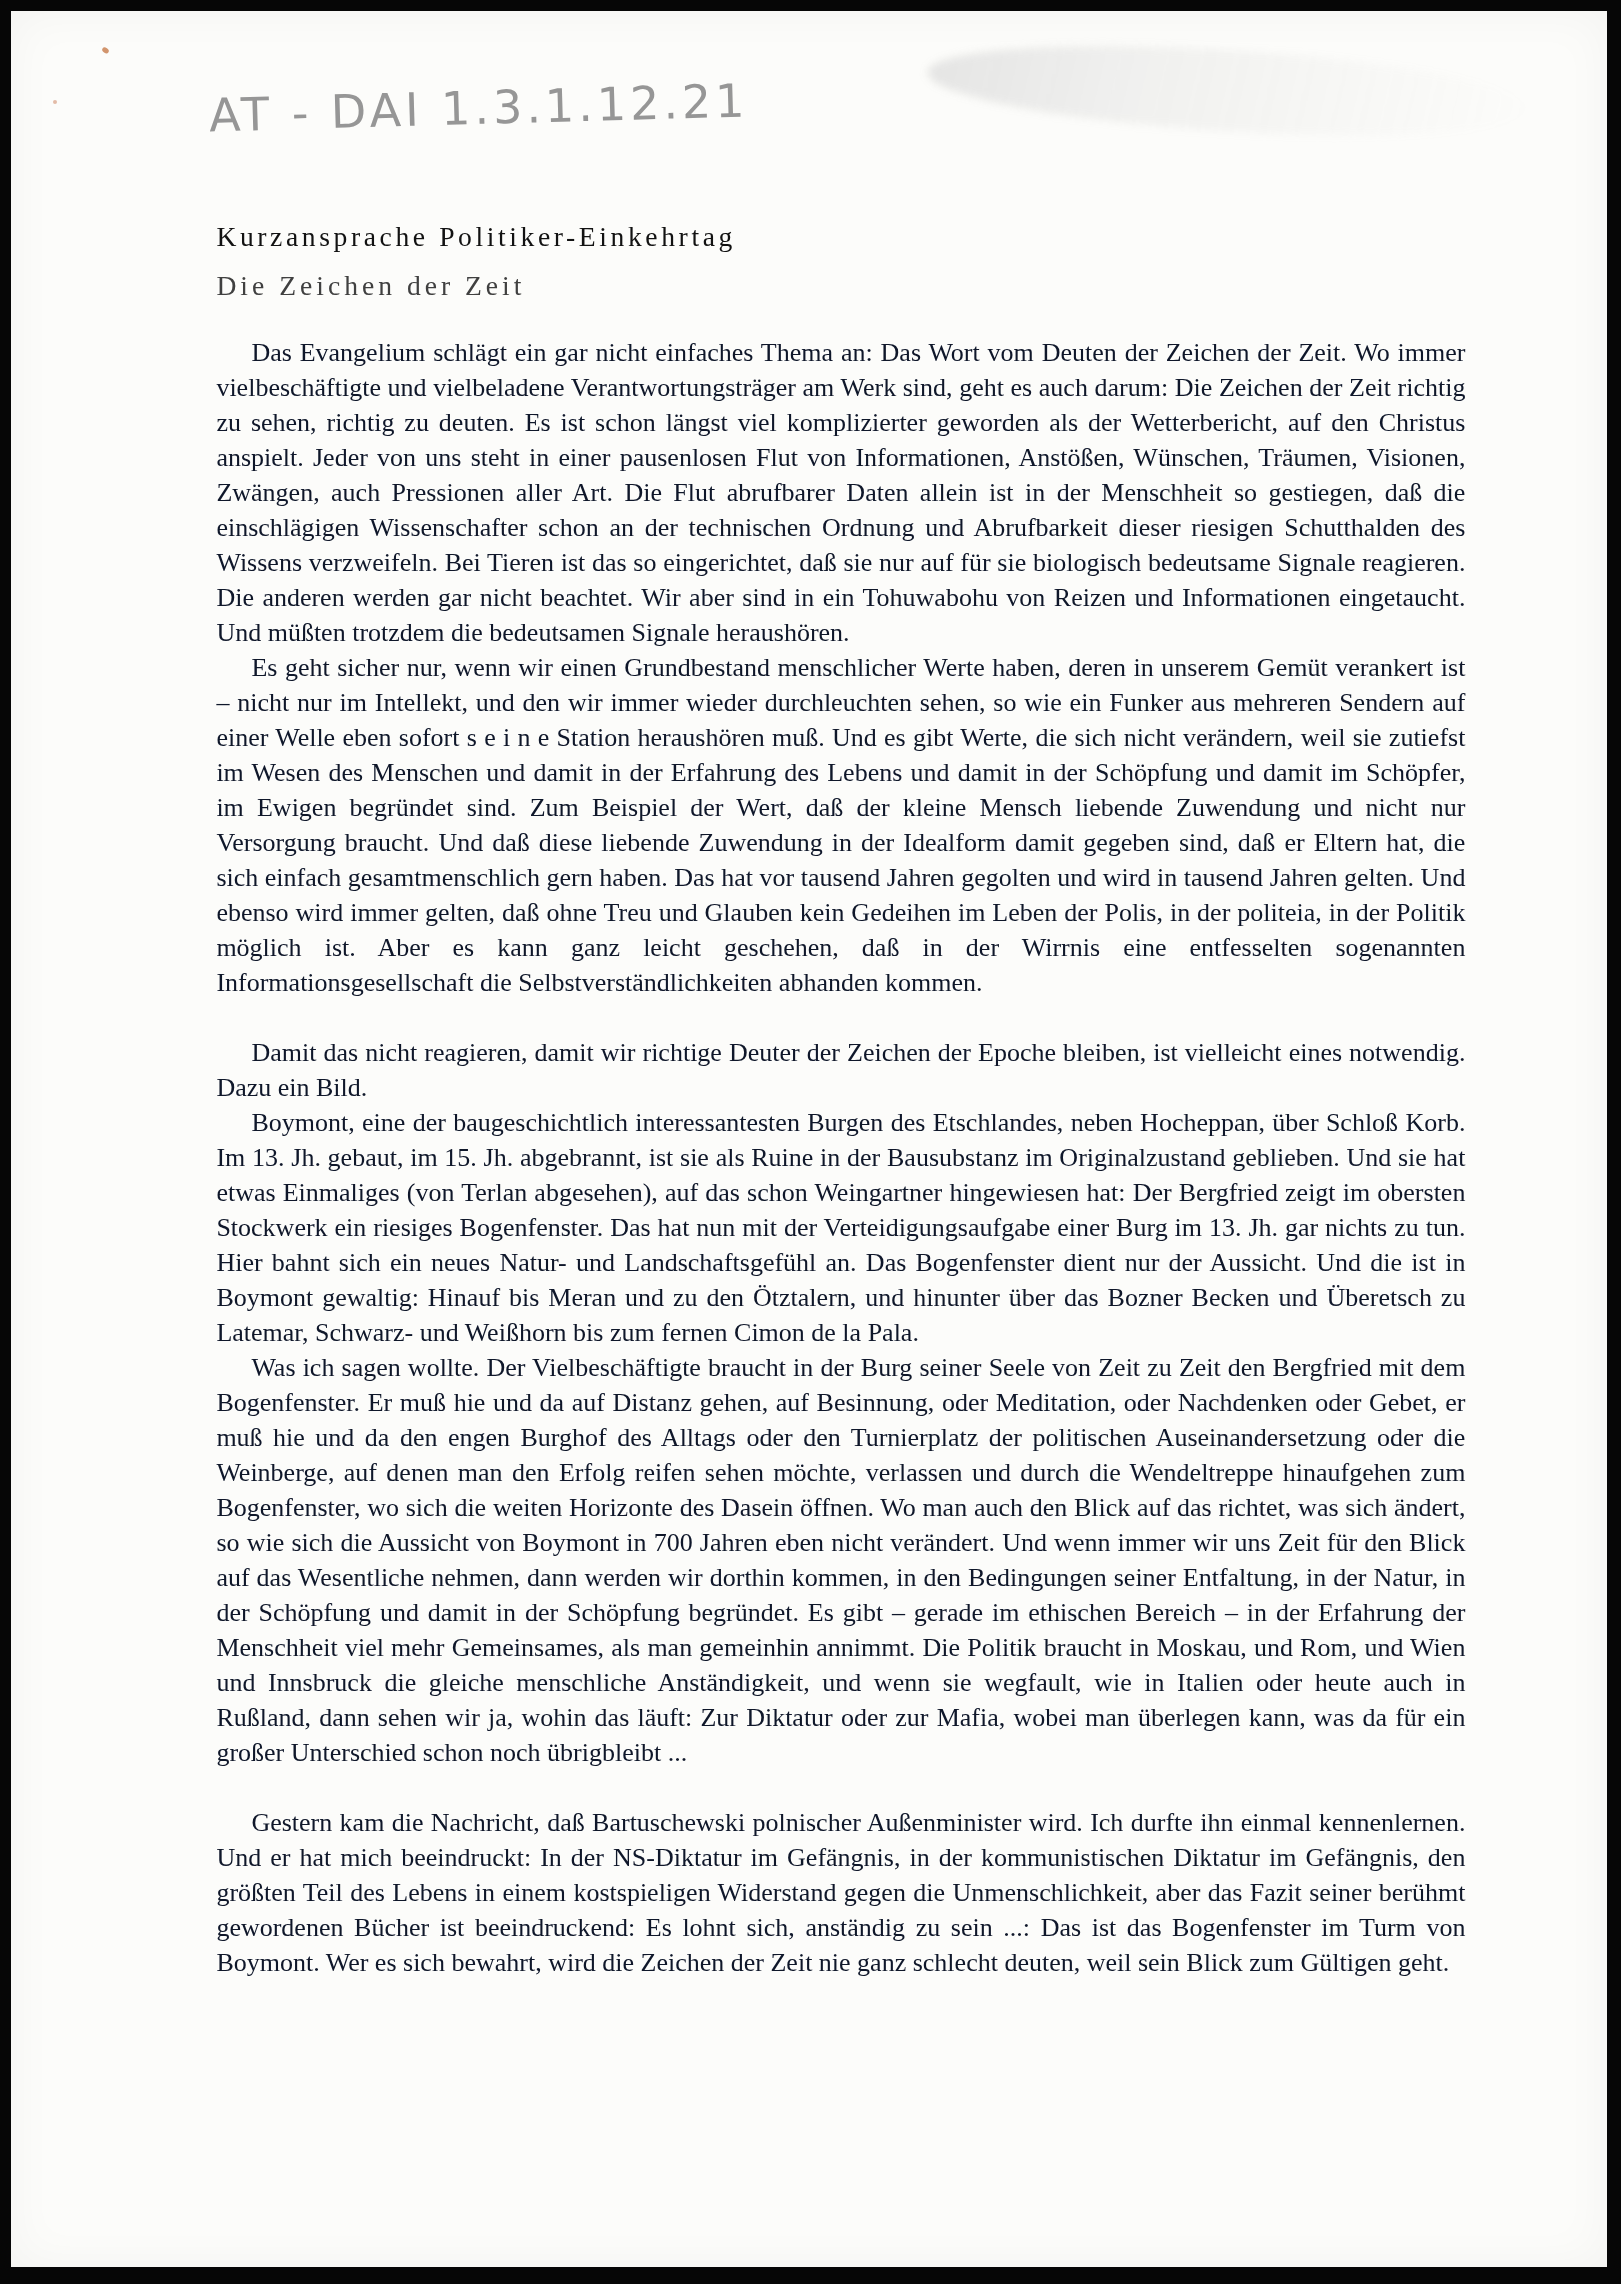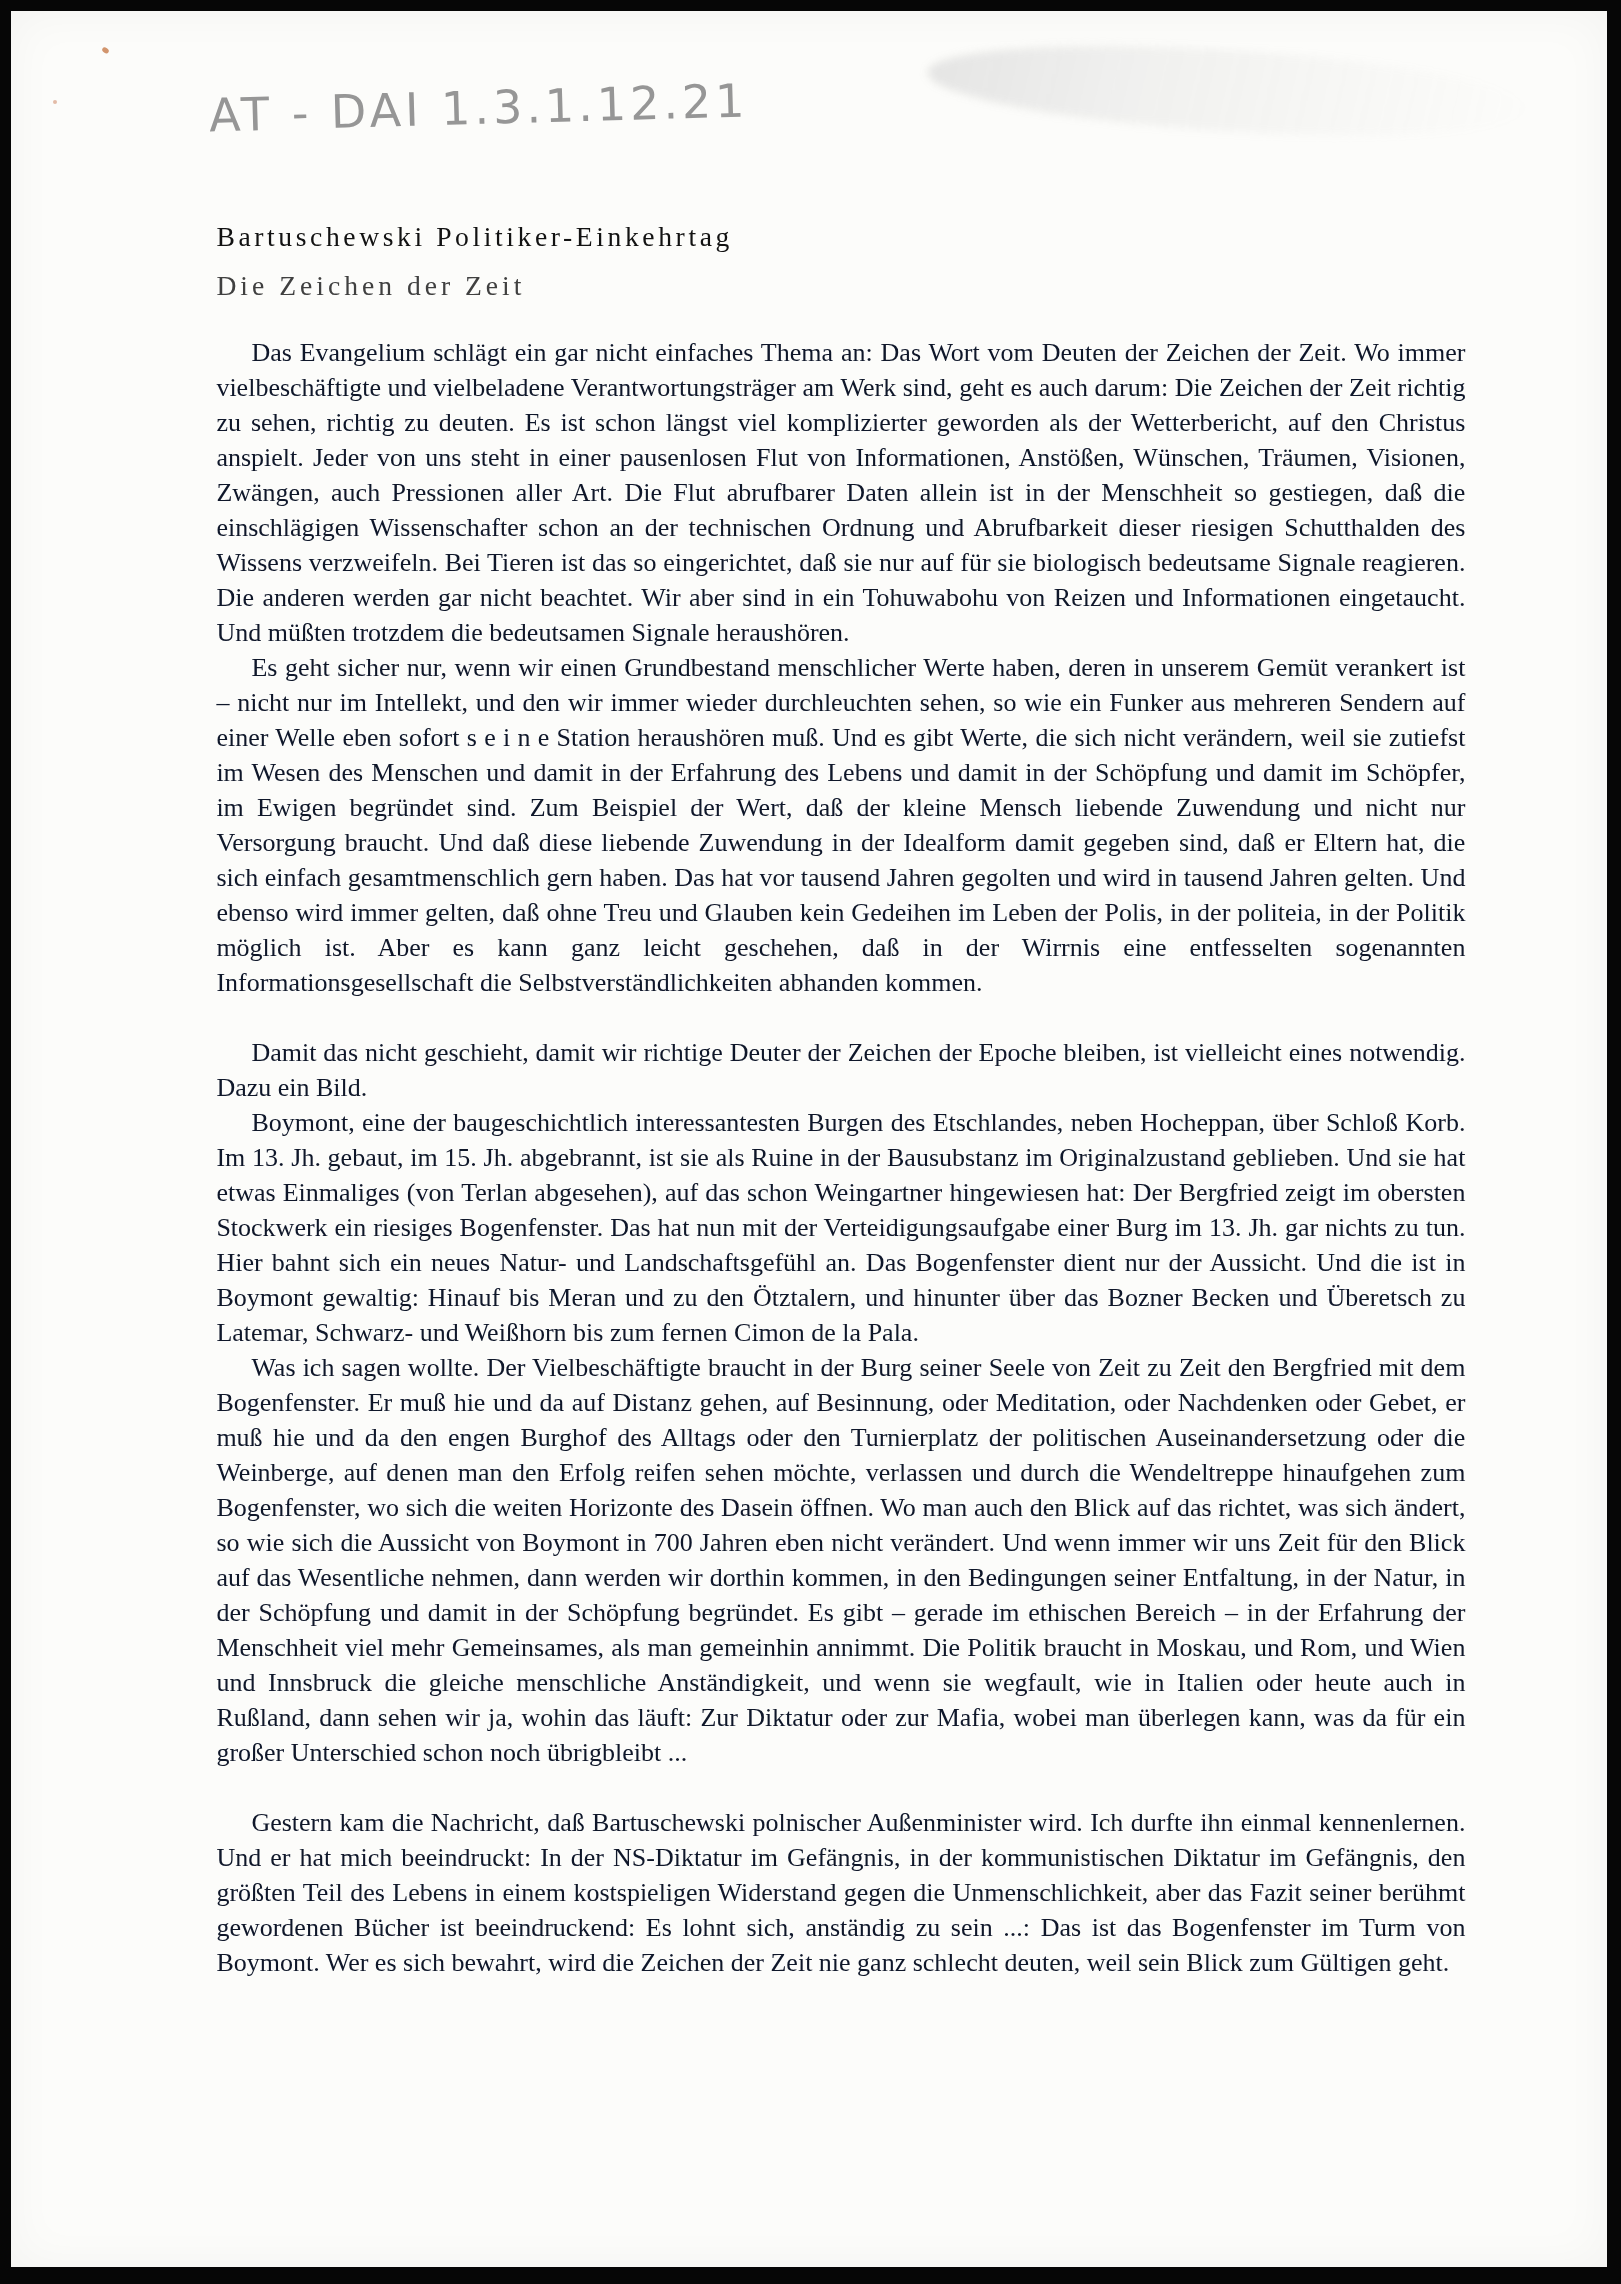--- a/index.html
+++ b/index.html
@@ -92,26 +92,26 @@
 
 <div class="paper">
   <span class="speck s1"></span>
   <span class="speck s2"></span>
 
   <div class="smudge"></div>
 
   <div class="handwriting">AT - DAI 1.3.1.12.21</div>
 
   <div class="content">
-    <h1 class="doc-title">Bartuschewski Politiker-Einkehrtag</h1>
+    <h1 class="doc-title">Kurzansprache Politiker-Einkehrtag</h1>
     <h2 class="doc-subject">Die Zeichen der Zeit</h2>
 
     <div class="doc-body">
       <p>Das Evangelium schlägt ein gar nicht einfaches Thema an: Das Wort vom Deuten der Zeichen der Zeit. Wo immer vielbeschäftigte und vielbeladene Verantwortungsträger am Werk sind, geht es auch darum: Die Zeichen der Zeit richtig zu sehen, richtig zu deuten. Es ist schon längst viel komplizierter geworden als der Wetterbericht, auf den Christus anspielt. Jeder von uns steht in einer pausenlosen Flut von Informationen, Anstößen, Wünschen, Träumen, Visionen, Zwängen, auch Pressionen aller Art. Die Flut abrufbarer Daten allein ist in der Menschheit so gestiegen, daß die einschlägigen Wissenschafter schon an der technischen Ordnung und Abrufbarkeit dieser riesigen Schutthalden des Wissens verzweifeln. Bei Tieren ist das so eingerichtet, daß sie nur auf für sie biologisch bedeutsame Signale reagieren. Die anderen werden gar nicht beachtet. Wir aber sind in ein Tohuwabohu von Reizen und Informationen eingetaucht. Und müßten trotzdem die bedeutsamen Signale heraushören.</p>
       <p>Es geht sicher nur, wenn wir einen Grundbestand menschlicher Werte haben, deren in unserem Gemüt verankert ist – nicht nur im Intellekt, und den wir immer wieder durchleuchten sehen, so wie ein Funker aus mehreren Sendern auf einer Welle eben sofort s e i n e Station heraushören muß. Und es gibt Werte, die sich nicht verändern, weil sie zutiefst im Wesen des Menschen und damit in der Erfahrung des Lebens und damit in der Schöpfung und damit im Schöpfer, im Ewigen begründet sind. Zum Beispiel der Wert, daß der kleine Mensch liebende Zuwendung und nicht nur Versorgung braucht. Und daß diese liebende Zuwendung in der Idealform damit gegeben sind, daß er Eltern hat, die sich einfach gesamtmenschlich gern haben. Das hat vor tausend Jahren gegolten und wird in tausend Jahren gelten. Und ebenso wird immer gelten, daß ohne Treu und Glauben kein Gedeihen im Leben der Polis, in der politeia, in der Politik möglich ist. Aber es kann ganz leicht geschehen, daß in der Wirrnis eine entfesselten sogenannten Informationsgesellschaft die Selbstverständlichkeiten abhanden kommen.</p>
-      <p class="gap">Damit das nicht geschieht, damit wir richtige Deuter der Zeichen der Epoche bleiben, ist vielleicht eines notwendig. Dazu ein Bild.</p>
+      <p class="gap">Damit das nicht reagieren, damit wir richtige Deuter der Zeichen der Epoche bleiben, ist vielleicht eines notwendig. Dazu ein Bild.</p>
       <p>Boymont, eine der baugeschichtlich interessantesten Burgen des Etschlandes, neben Hocheppan, über Schloß Korb. Im 13. Jh. gebaut, im 15. Jh. abgebrannt, ist sie als Ruine in der Bausubstanz im Originalzustand geblieben. Und sie hat etwas Einmaliges (von Terlan abgesehen), auf das schon Weingartner hingewiesen hat: Der Bergfried zeigt im obersten Stockwerk ein riesiges Bogenfenster. Das hat nun mit der Verteidigungsaufgabe einer Burg im 13. Jh. gar nichts zu tun. Hier bahnt sich ein neues Natur- und Landschaftsgefühl an. Das Bogenfenster dient nur der Aussicht. Und die ist in Boymont gewaltig: Hinauf bis Meran und zu den Ötztalern, und hinunter über das Bozner Becken und Überetsch zu Latemar, Schwarz- und Weißhorn bis zum fernen Cimon de la Pala.</p>
       <p>Was ich sagen wollte. Der Vielbeschäftigte braucht in der Burg seiner Seele von Zeit zu Zeit den Bergfried mit dem Bogenfenster. Er muß hie und da auf Distanz gehen, auf Besinnung, oder Meditation, oder Nachdenken oder Gebet, er muß hie und da den engen Burghof des Alltags oder den Turnierplatz der politischen Auseinandersetzung oder die Weinberge, auf denen man den Erfolg reifen sehen möchte, verlassen und durch die Wendeltreppe hinaufgehen zum Bogenfenster, wo sich die weiten Horizonte des Dasein öffnen. Wo man auch den Blick auf das richtet, was sich ändert, so wie sich die Aussicht von Boymont in 700 Jahren eben nicht verändert. Und wenn immer wir uns Zeit für den Blick auf das Wesentliche nehmen, dann werden wir dorthin kommen, in den Bedingungen seiner Entfaltung, in der Natur, in der Schöpfung und damit in der Schöpfung begründet. Es gibt – gerade im ethischen Bereich – in der Erfahrung der Menschheit viel mehr Gemeinsames, als man gemeinhin annimmt. Die Politik braucht in Moskau, und Rom, und Wien und Innsbruck die gleiche menschliche Anständigkeit, und wenn sie wegfault, wie in Italien oder heute auch in Rußland, dann sehen wir ja, wohin das läuft: Zur Diktatur oder zur Mafia, wobei man überlegen kann, was da für ein großer Unterschied schon noch übrigbleibt ...</p>
       <p class="gap">Gestern kam die Nachricht, daß Bartuschewski polnischer Außenminister wird. Ich durfte ihn einmal kennenlernen. Und er hat mich beeindruckt: In der NS-Diktatur im Gefängnis, in der kommunistischen Diktatur im Gefängnis, den größten Teil des Lebens in einem kostspieligen Widerstand gegen die Unmenschlichkeit, aber das Fazit seiner berühmt gewordenen Bücher ist beeindruckend: Es lohnt sich, anständig zu sein ...: Das ist das Bogenfenster im Turm von Boymont. Wer es sich bewahrt, wird die Zeichen der Zeit nie ganz schlecht deuten, weil sein Blick zum Gültigen geht.</p>
     </div>
   </div>
 </div>
 
 
 </body></html>

